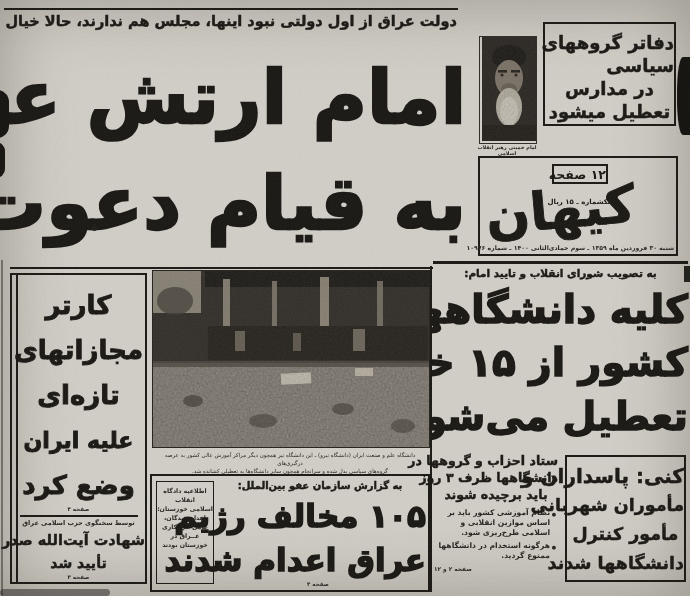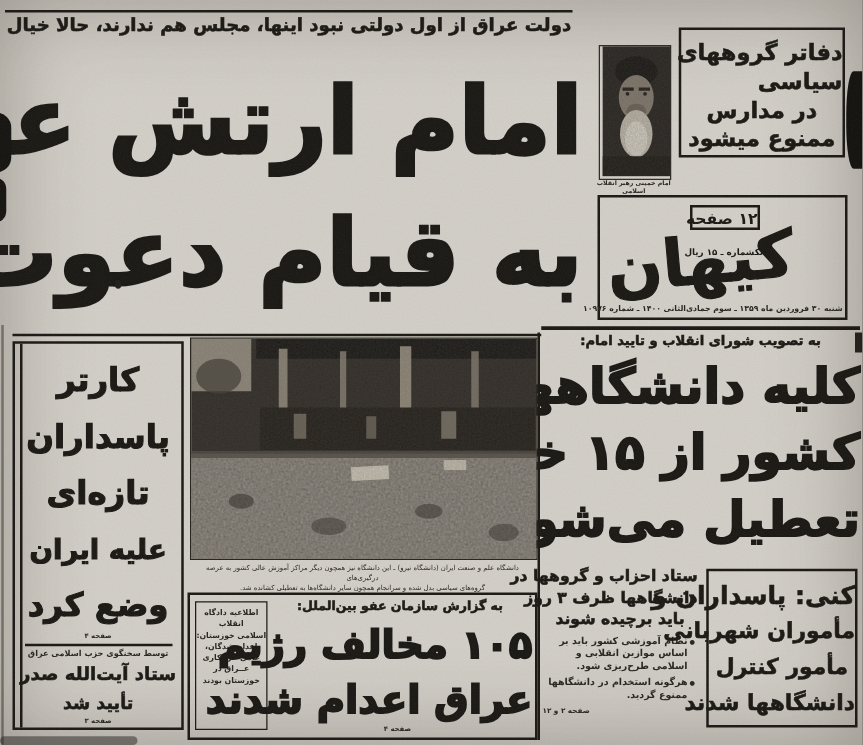--- a/index.html
+++ b/index.html
@@ -32,21 +32,21 @@
   <div class="abs rule" style="left:4px;top:8px;width:454px;height:2px;"></div>
   <div class="abs ctr hl s05" style="left:3px;top:13px;width:454px;font-size:14.5px;letter-spacing:-.3px;">دولت عراق از اول دولتی نبود اینها، مجلس هم ندارند، حالا خیال می‌کنند اینها دولت هستند</div>
 
   <div class="abs ctr hl s3" style="left:0;top:42px;width:466px;height:110px;line-height:110px;font-size:74px;">امام ارتش عراق را</div>
   <div class="abs ctr hl s3" style="left:0;top:148px;width:466px;height:110px;line-height:110px;font-size:74px;">به قیام دعوت کرد</div>
 
   <div class="abs box" style="left:543px;top:22px;width:133px;height:104px;padding-top:7px;">
     <div class="ctr hl s05" style="font-size:18px;line-height:23px;">دفاتر گروههای</div>
     <div class="ctr hl s05" style="font-size:18px;line-height:23px;text-align:right;">سیاسی</div>
     <div class="ctr hl s05" style="font-size:18px;line-height:23px;">در مدارس</div>
-    <div class="ctr hl s05" style="font-size:18px;line-height:23px;">ممنوع میشود</div>
+    <div class="ctr hl s05" style="font-size:18px;line-height:23px;">تعطیل میشود</div>
   </div>
 
   <div class="abs" style="left:479px;top:36px;width:56px;height:106px;border:1px solid #2a2722;">
     <svg width="54" height="104" viewBox="0 0 54 104">
       <defs>
         <filter id="pg" x="0" y="0" width="100%" height="100%">
           <feTurbulence type="fractalNoise" baseFrequency="0.8" numOctaves="2" seed="5"></feTurbulence>
           <feColorMatrix type="matrix" values="0 0 0 0 0.08  0 0 0 0 0.07  0 0 0 0 0.06  0.5 0.5 0.5 0 0"></feColorMatrix>
         </filter>
       </defs>
@@ -96,28 +96,28 @@
   <div class="abs box" style="left:565px;top:455px;width:121px;height:127px;padding-top:5px;">
     <div class="ctr hl s05" style="font-size:20px;line-height:29px;">کنی: پاسداران و</div>
     <div class="ctr hl s05" style="font-size:17.5px;line-height:29px;">مأموران شهربانی</div>
     <div class="ctr hl s05" style="font-size:17.5px;line-height:29px;">مأمور کنترل</div>
     <div class="ctr hl s05" style="font-size:17.5px;line-height:29px;">دانشگاهها شدند</div>
   </div>
 
   <div class="abs box" style="left:10px;top:273px;width:137px;height:311px;">
     <div class="abs rule" style="left:4px;top:0;width:1.5px;height:100%;"></div>
     <div class="abs ctr hl s1" style="left:0;top:8px;width:100%;height:45px;line-height:45px;font-size:26px;">کارتر</div>
-    <div class="abs ctr hl s1" style="left:0;top:53px;width:100%;height:45px;line-height:45px;font-size:26px;">پاسداران</div>
+    <div class="abs ctr hl s1" style="left:0;top:53px;width:100%;height:45px;line-height:45px;font-size:26px;">مجازاتهای</div>
     <div class="abs ctr hl s1" style="left:0;top:98px;width:100%;height:45px;line-height:45px;font-size:26px;">تازه‌ای</div>
     <div class="abs ctr hl s1" style="left:0;top:143px;width:100%;height:45px;line-height:45px;font-size:22px;">علیه ایران</div>
     <div class="abs ctr hl s1" style="left:0;top:188px;width:100%;height:45px;line-height:45px;font-size:26px;">وضع کرد</div>
     <div class="abs ctr tiny" style="left:0;top:231px;width:100%;font-size:5.5px;font-weight:bold;">صفحه ۴</div>
     <div class="abs rule" style="left:8px;top:240px;width:118px;height:1.5px;"></div>
     <div class="abs ctr tiny" style="left:0;top:244px;width:100%;font-size:6.5px;font-weight:bold;">توسط سخنگوی حزب اسلامی عراق</div>
-    <div class="abs ctr hl s05" style="left:0;top:254px;width:100%;font-size:14.5px;line-height:22px;">ستاد آیت‌الله صدر</div>
+    <div class="abs ctr hl s05" style="left:0;top:254px;width:100%;font-size:14.5px;line-height:22px;">شهادت آیت‌الله صدر</div>
     <div class="abs ctr hl s05" style="left:0;top:277px;width:100%;font-size:14px;line-height:22px;">تأیید شد</div>
     <div class="abs ctr tiny" style="left:0;top:299px;width:100%;font-size:5.5px;font-weight:bold;">صفحه ۳</div>
   </div>
 
   <div class="abs" style="left:152px;top:270px;width:278px;height:178px;border:1px solid #211e19;box-sizing:border-box;">
     <svg width="276" height="176" viewBox="0 0 276 176">
       <defs>
         <filter id="g1" x="0" y="0" width="100%" height="100%">
           <feTurbulence type="fractalNoise" baseFrequency="0.7" numOctaves="2" seed="3"></feTurbulence>
           <feColorMatrix type="matrix" values="0 0 0 0 0.10  0 0 0 0 0.09  0 0 0 0 0.08  0.55 0.55 0.55 0 0"></feColorMatrix>

